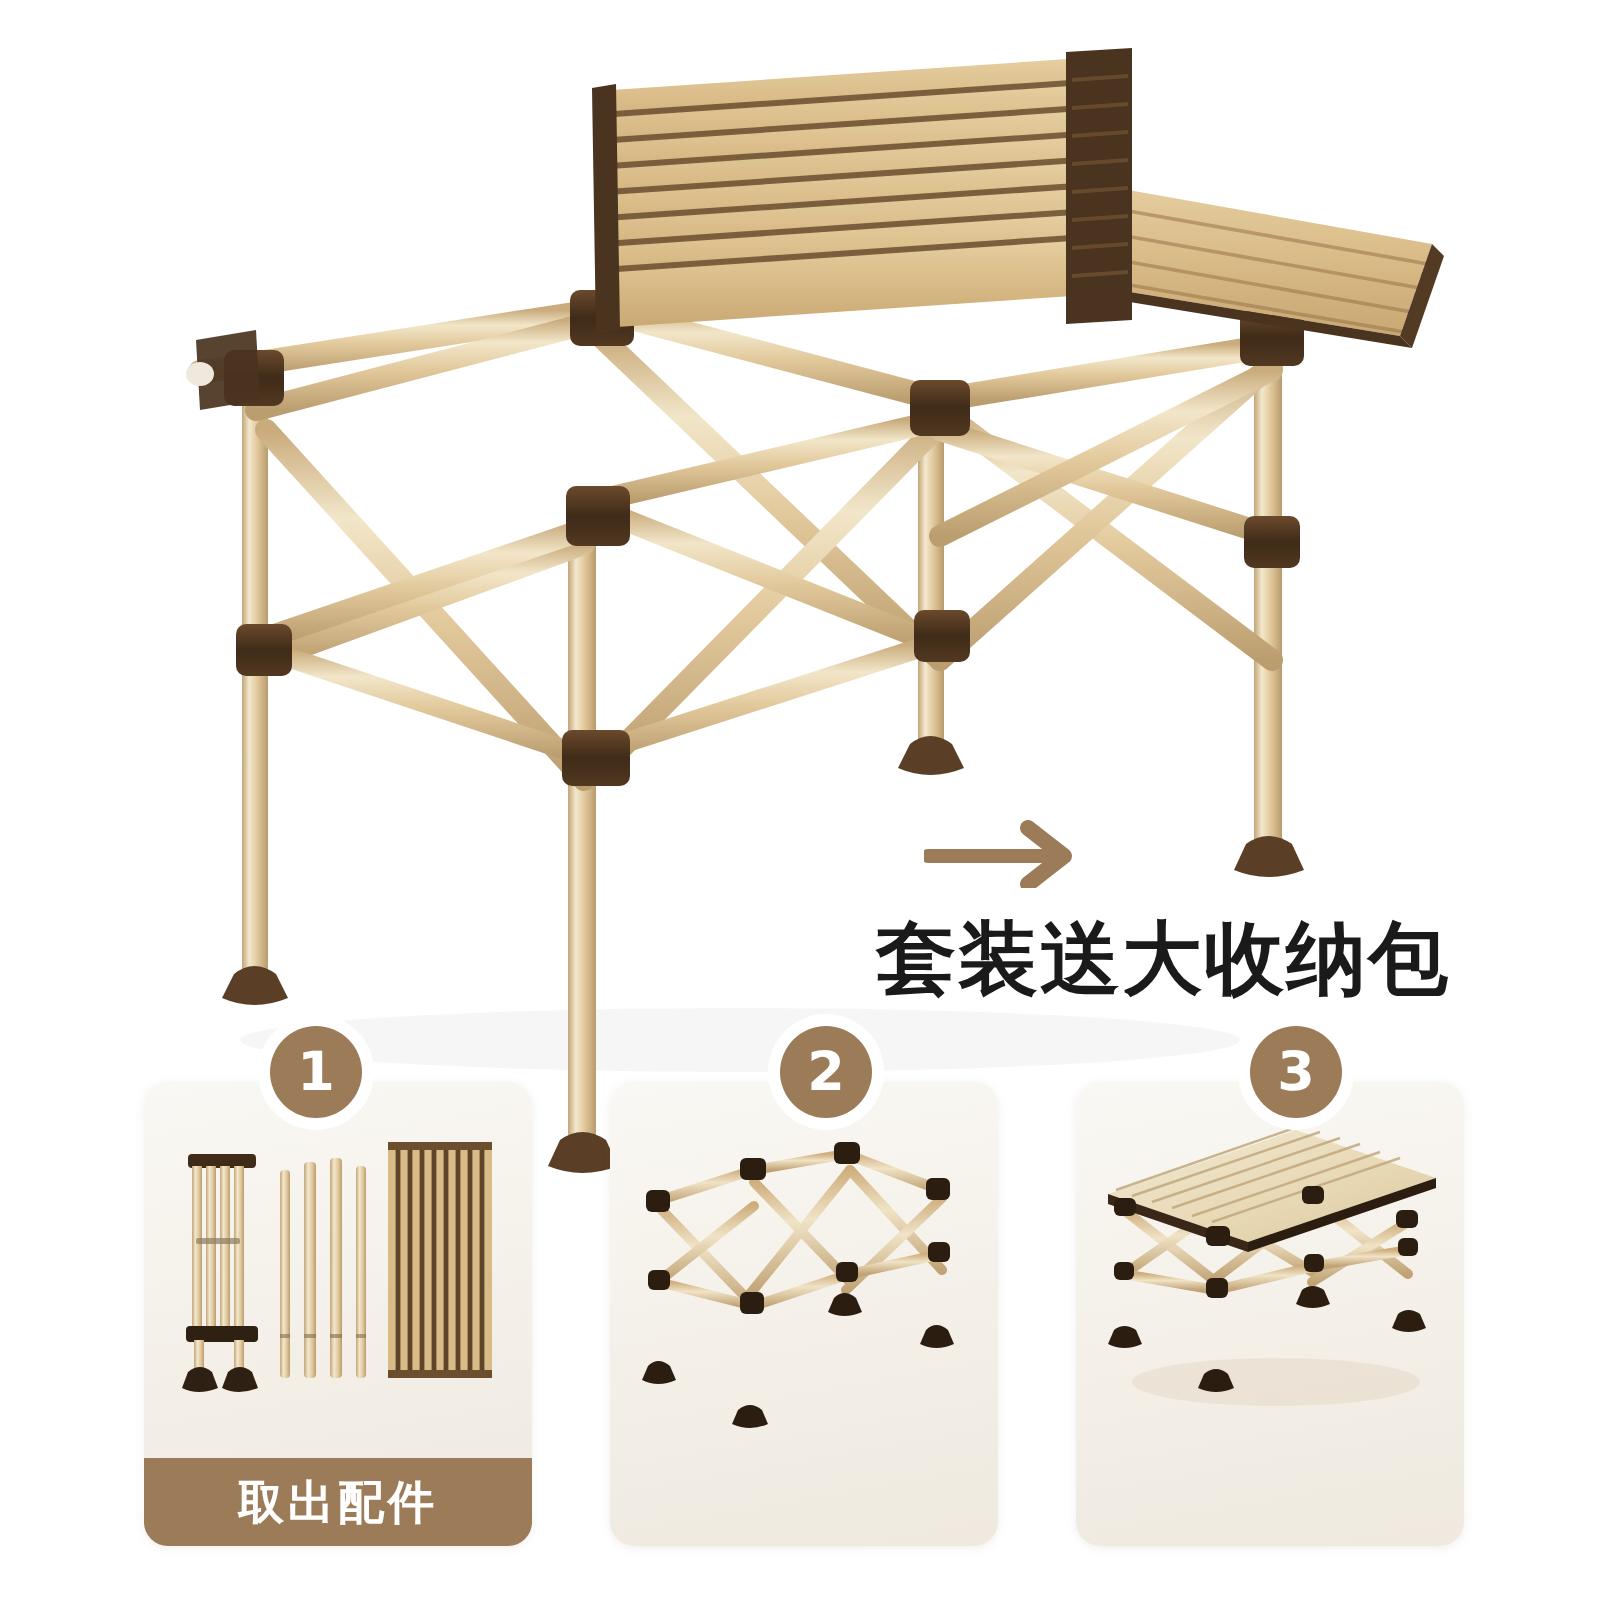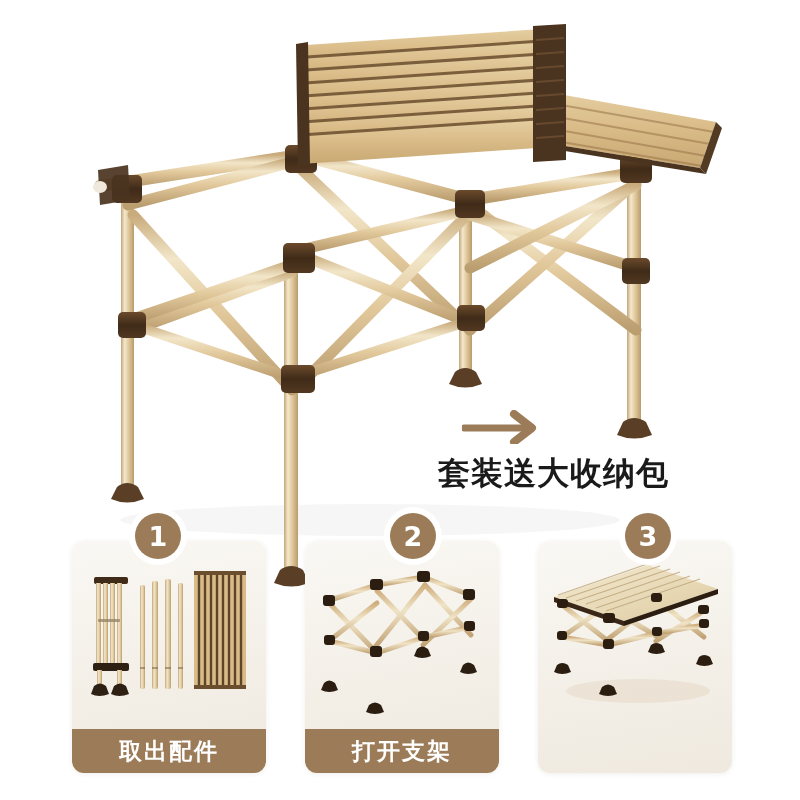--- a/index.html
+++ b/index.html
@@ -12,21 +12,21 @@
   #page{position:absolute;inset:0;background:#fff;}
 
   
   .hero{position:absolute;left:0;top:0;width:800px;height:540px;}
 
   svg.product{position:absolute;left:0;top:0;width:800px;height:560px;overflow:visible;}
 
   
   .headline{
     position:absolute;left:438px;top:452px;
-    font-size:32px;font-weight:bold;color:#1a1a1a;
+    font-size:40px;font-weight:bold;color:#1a1a1a;
     letter-spacing:1px;white-space:nowrap;
     font-family:"DejaVu Sans","Liberation Sans",sans-serif;
   }
 
   
   .steps{position:absolute;left:0;top:533px;width:800px;height:250px;}
   .card{
     position:absolute;top:8px;width:194px;height:232px;
     border-radius:12px;overflow:hidden;
     background:linear-gradient(170deg,#faf8f4 0%,#f3efe7 60%,#efe9df 100%);
@@ -350,21 +350,20 @@
             <rect x="65" y="105" width="12" height="11" rx="3"></rect>
             <rect x="113" y="90" width="11" height="10" rx="3"></rect>
             <rect x="159" y="80" width="11" height="10" rx="3"></rect>
             <path d="M19 142 q5 -5 11 0 l3 7 q-9 4 -17 0 z"></path>
             <path d="M64 164 q6 -5 12 0 l3 7 q-9 4 -18 0 z"></path>
             <path d="M112 108 q5 -5 11 0 l3 7 q-9 4 -17 0 z"></path>
             <path d="M158 124 q5 -5 11 0 l3 7 q-9 4 -17 0 z"></path>
           </g>
         </svg>
       </div>
-      <div class="card-label">打开支架</div>
     </div>
 
     <div class="card c3">
       <div class="card-art">
         <svg viewBox="0 0 194 190">
           <defs>
             <linearGradient id="p3" x1="0" y1="0" x2="0" y2="1">
               <stop offset="0%" stop-color="#cfae7e"></stop>
                 <stop offset="40%" stop-color="#f0e3c6"></stop>
               <stop offset="100%" stop-color="#c1a375"></stop>

